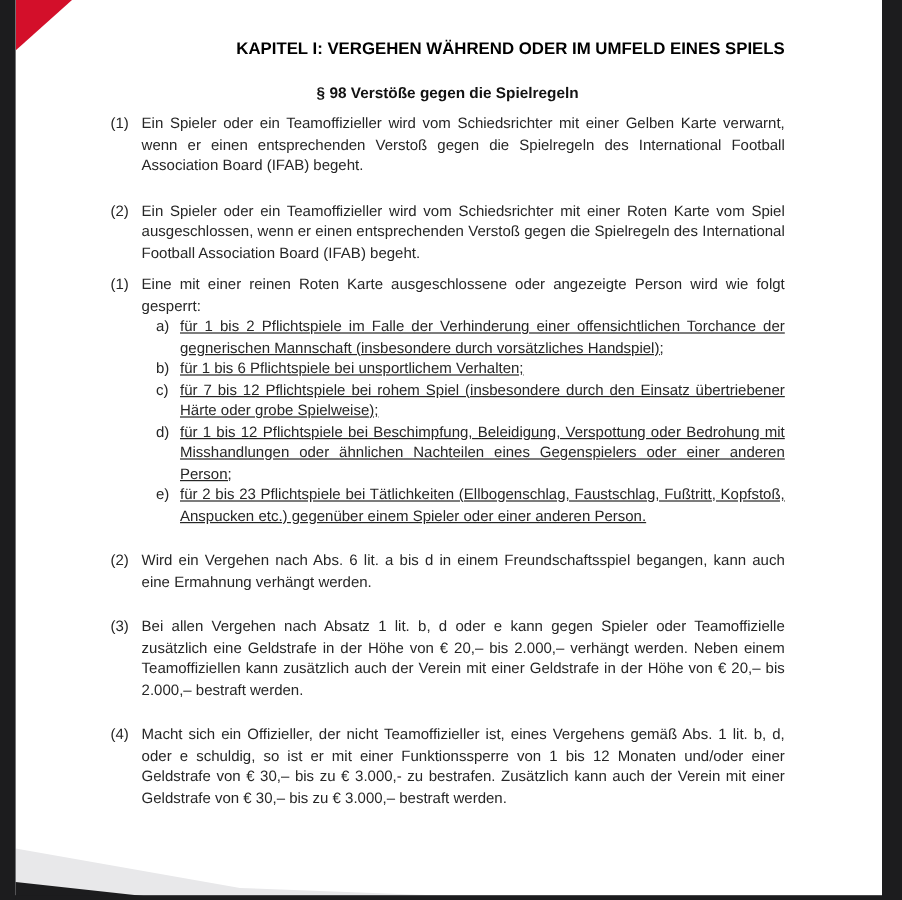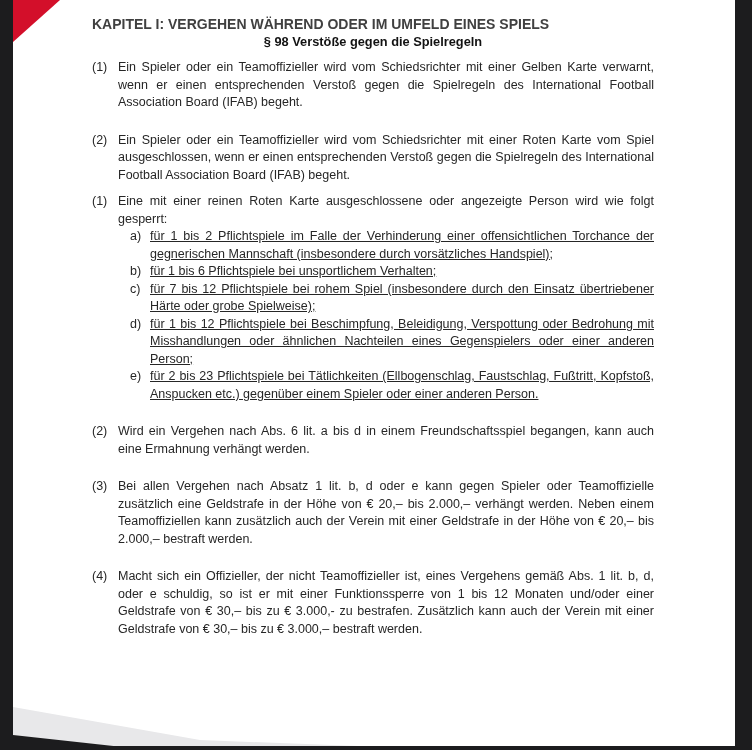--- a/index.html
+++ b/index.html
@@ -44,35 +44,35 @@
     line-height:28px;
     color:#121212;
     letter-spacing:0.1px;
   }
   .doc-title .tline {
     text-decoration: underline;
     text-decoration-thickness: 2px;
     text-underline-offset: 3px;
   }
   .chapter-heading {
-    margin-top:0;
-    text-align:left;
+    margin-top:16px;
+    text-align:right;
     font-size:14px;
     font-weight:bold;
-    color:#404040;
+    color:#000000;
     line-height:18px;
   }
   .section-heading {
     text-align:center;
     font-size:12.8px;
     font-weight:bold;
     color:#121212;
     line-height:17px;
   }
-  .sec98-heading { }
+  .sec98-heading { margin-top:20px; }
   .sec99-heading { margin-top:13px; }
 
   .para {
     display:flex;
     margin-top:20px;
     font-size:12.5px;
     line-height:17.5px;
   }
   .para.first-after-heading { margin-top:9px; }
   .para-num {

